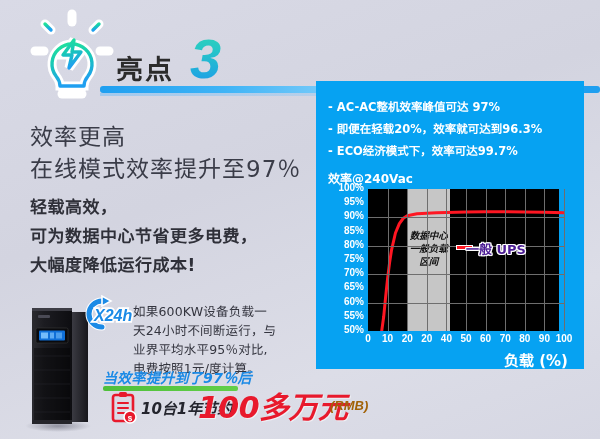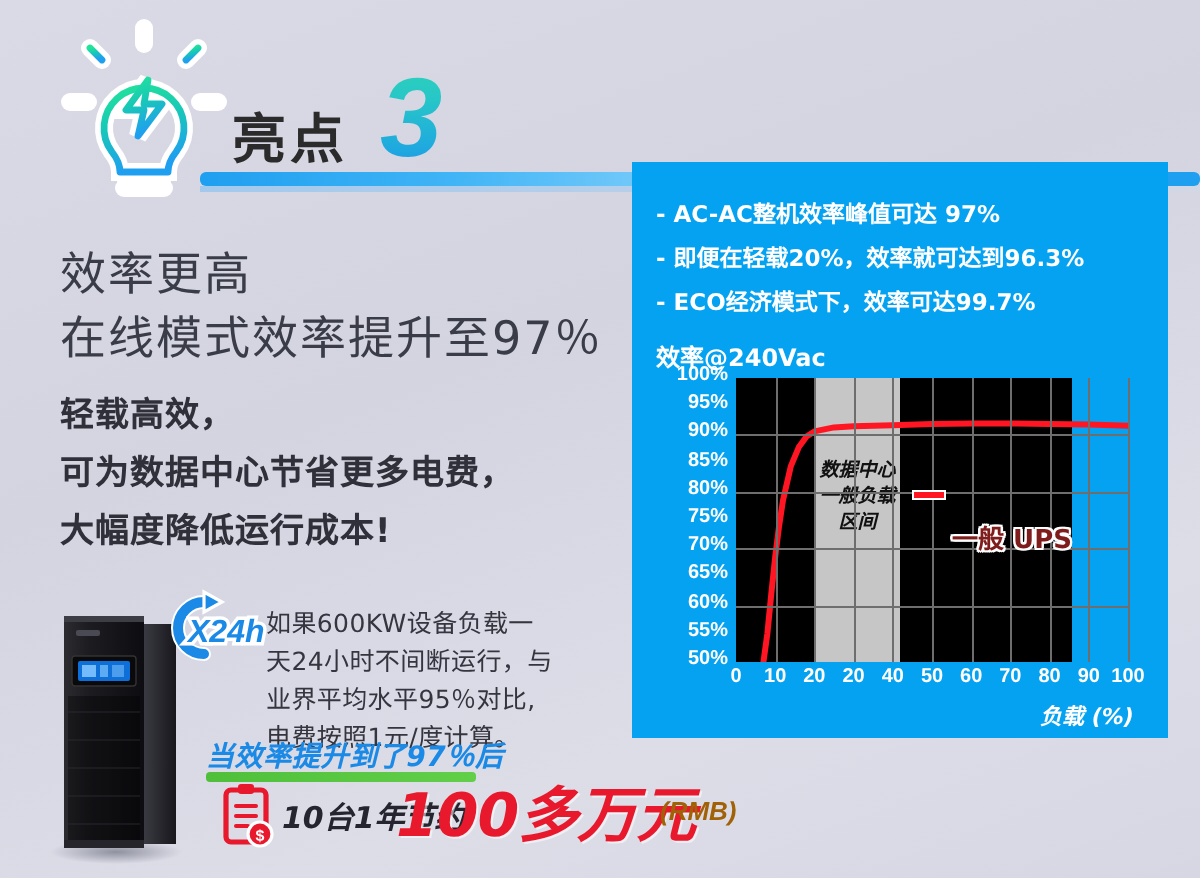--- a/index.html
+++ b/index.html
@@ -110,21 +110,21 @@
   #bullet-3{top:61px;}
 
   #chart-title{
     position:absolute;left:12px;top:88px;color:#ffffff;font-size:12px;font-weight:bold;
     font-family:"DejaVu Sans","Liberation Sans",sans-serif;
   }
 
   
   #chart{position:absolute;left:10px;top:106px;width:250px;height:172px;}
   #plot-area{
-    position:absolute;left:42px;top:2px;width:168px;height:142px;
+    position:absolute;left:42px;top:2px;width:191px;height:142px;
     background:#000000;
   }
   .grid-v,.grid-h{position:absolute;background:#6e6e6e;}
   .grid-v{width:1px;top:0;height:142px;}
   .grid-h{height:1px;left:0;width:196px;}
   #load-band{
     position:absolute;top:0;height:142px;background:#c6c6c6;
     left:39.2px;width:43.1px;
   }
   #band-label{
@@ -136,31 +136,29 @@
   #curve-svg{position:absolute;left:0;top:0;width:196px;height:142px;}
   .ytick{
     position:absolute;right:198px;color:#ffffff;font-size:10px;font-weight:bold;
     font-family:"Liberation Sans",sans-serif;text-align:left;white-space:nowrap;margin-left:32px;
   }
   .xtick{
     position:absolute;top:146px;color:#ffffff;font-size:10px;font-weight:bold;
     font-family:"Liberation Sans",sans-serif;text-align:center;width:22px;
   }
   #x-axis-label{
-    position:absolute;left:194px;top:162px;color:#ffffff;font-size:11px;font-weight:bold;
-    font-family:"DejaVu Sans","Liberation Sans",sans-serif;
-    font-style:italic;
+    position:absolute;left:178px;top:162px;color:#ffffff;font-size:15px;font-weight:bold;
+    font-family:"DejaVu Sans","Liberation Sans",sans-serif;
   }
   #series-legend{
-    position:absolute;left:150px;top:52px;color:#7f1d1d;font-size:13px;font-weight:bold;
+    position:absolute;left:140px;top:52px;color:#4c1d95;font-size:13px;font-weight:bold;
     font-family:"DejaVu Sans","Liberation Sans",sans-serif;white-space:nowrap;
     text-shadow:
       1.2px 0 0 #fff,-1.2px 0 0 #fff,0 1.2px 0 #fff,0 -1.2px 0 #fff,
       1px 1px 0 #fff,-1px -1px 0 #fff,1px -1px 0 #fff,-1px 1px 0 #fff;
-    margin-top: 20px;
   }
   #legend-dash{
     position:absolute;left:131px;top:59px;width:15px;height:3px;background:#ff1622;
     box-shadow:0 0 0 1px #fff;
   }
 </style>
 </head>
 <body>
 
 <div class="stage">

